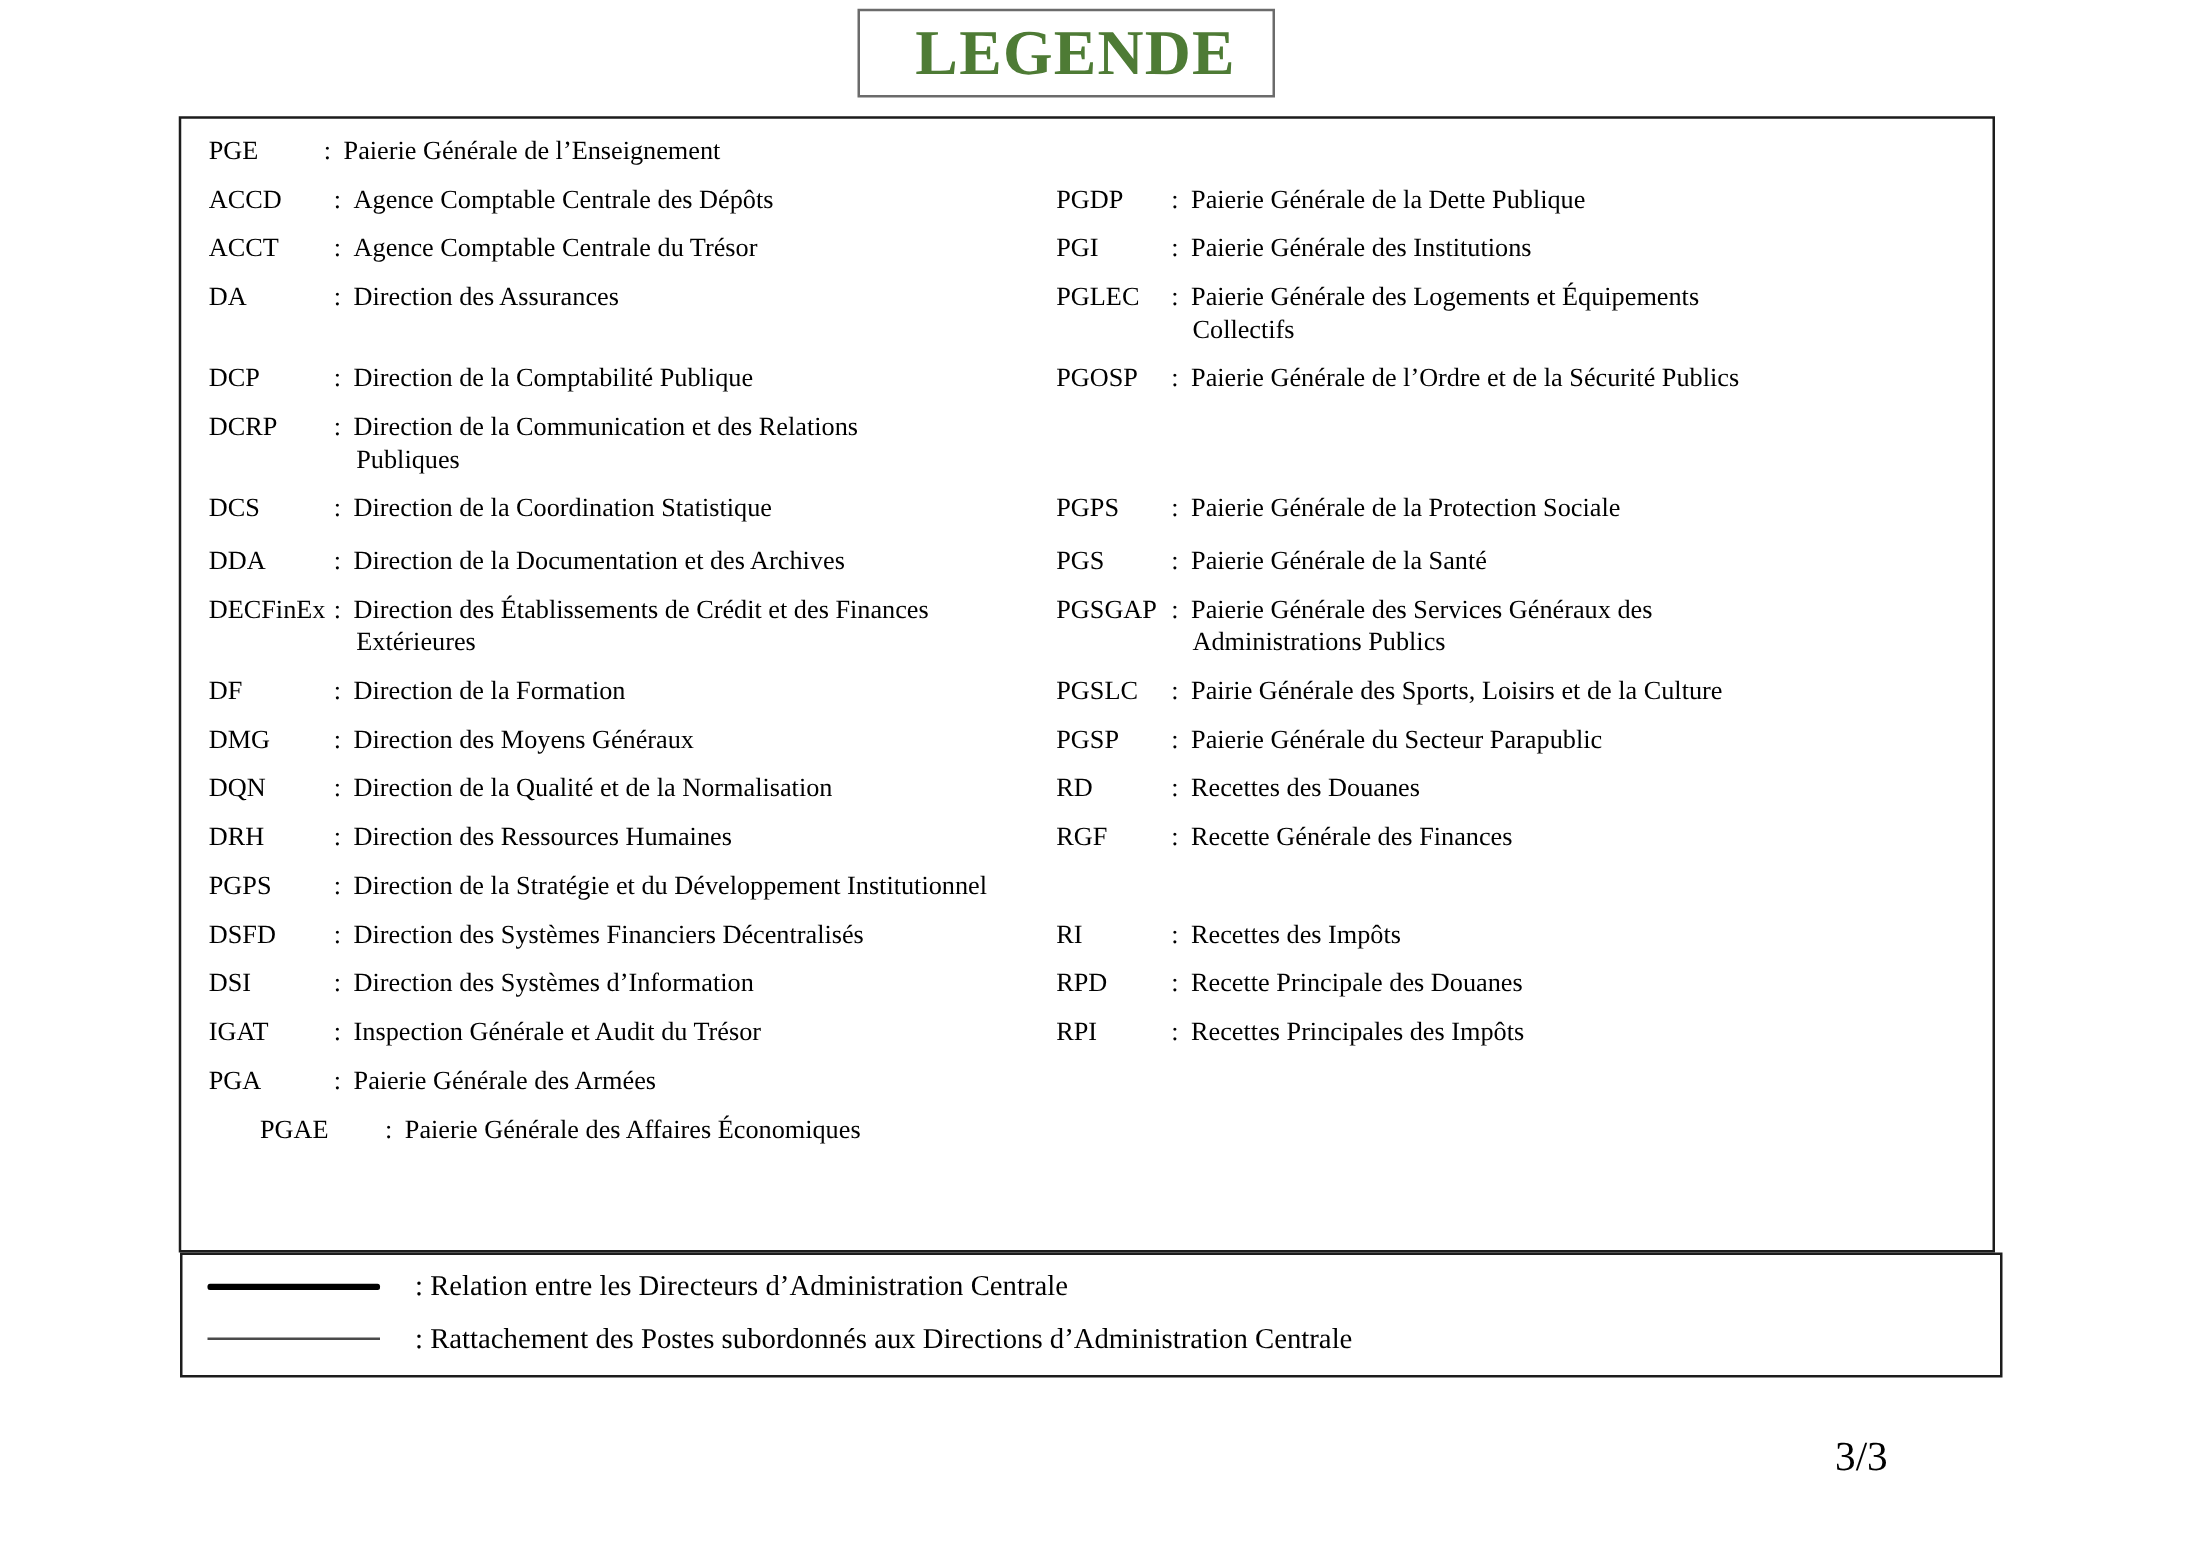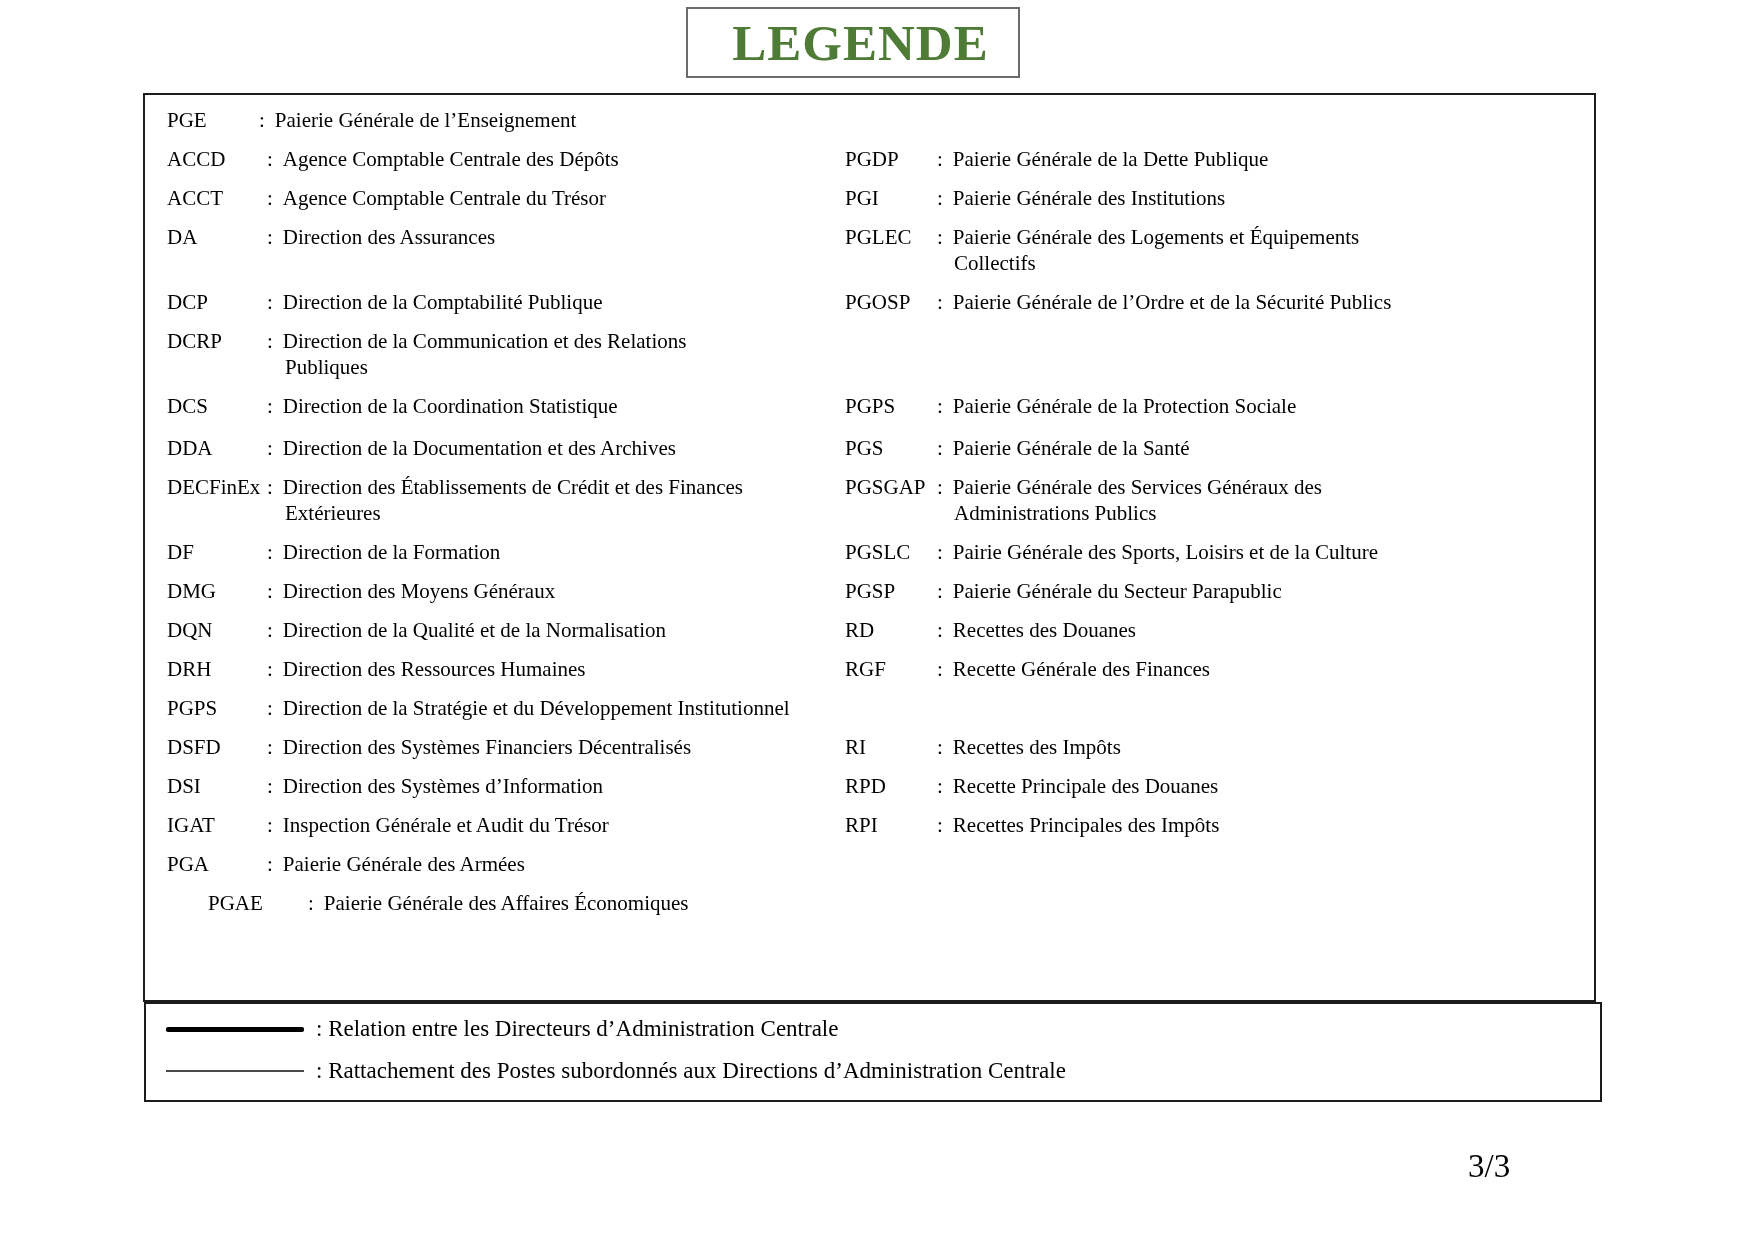--- a/index.html
+++ b/index.html
@@ -76,20 +76,21 @@
     height: 100px;
     border: 2px solid #1c1c1c;
     box-sizing: border-box;
     padding-top: 4px;
   }
   .relation-row {
     display: flex;
     align-items: center;
     height: 42px;
     margin-left: 20px;
+    gap: 16px;
   }
   .line {
     display: inline-block;
     width: 138px;
     margin-right: 12px;
     flex: 0 0 138px;
   }
   .line.thick { height: 5px; background: #000000; border-radius: 2px; }
   .line.thin  { height: 2px; background: #4a4a4a; }
   .relation-label { font-size: 23px; white-space: nowrap; }

